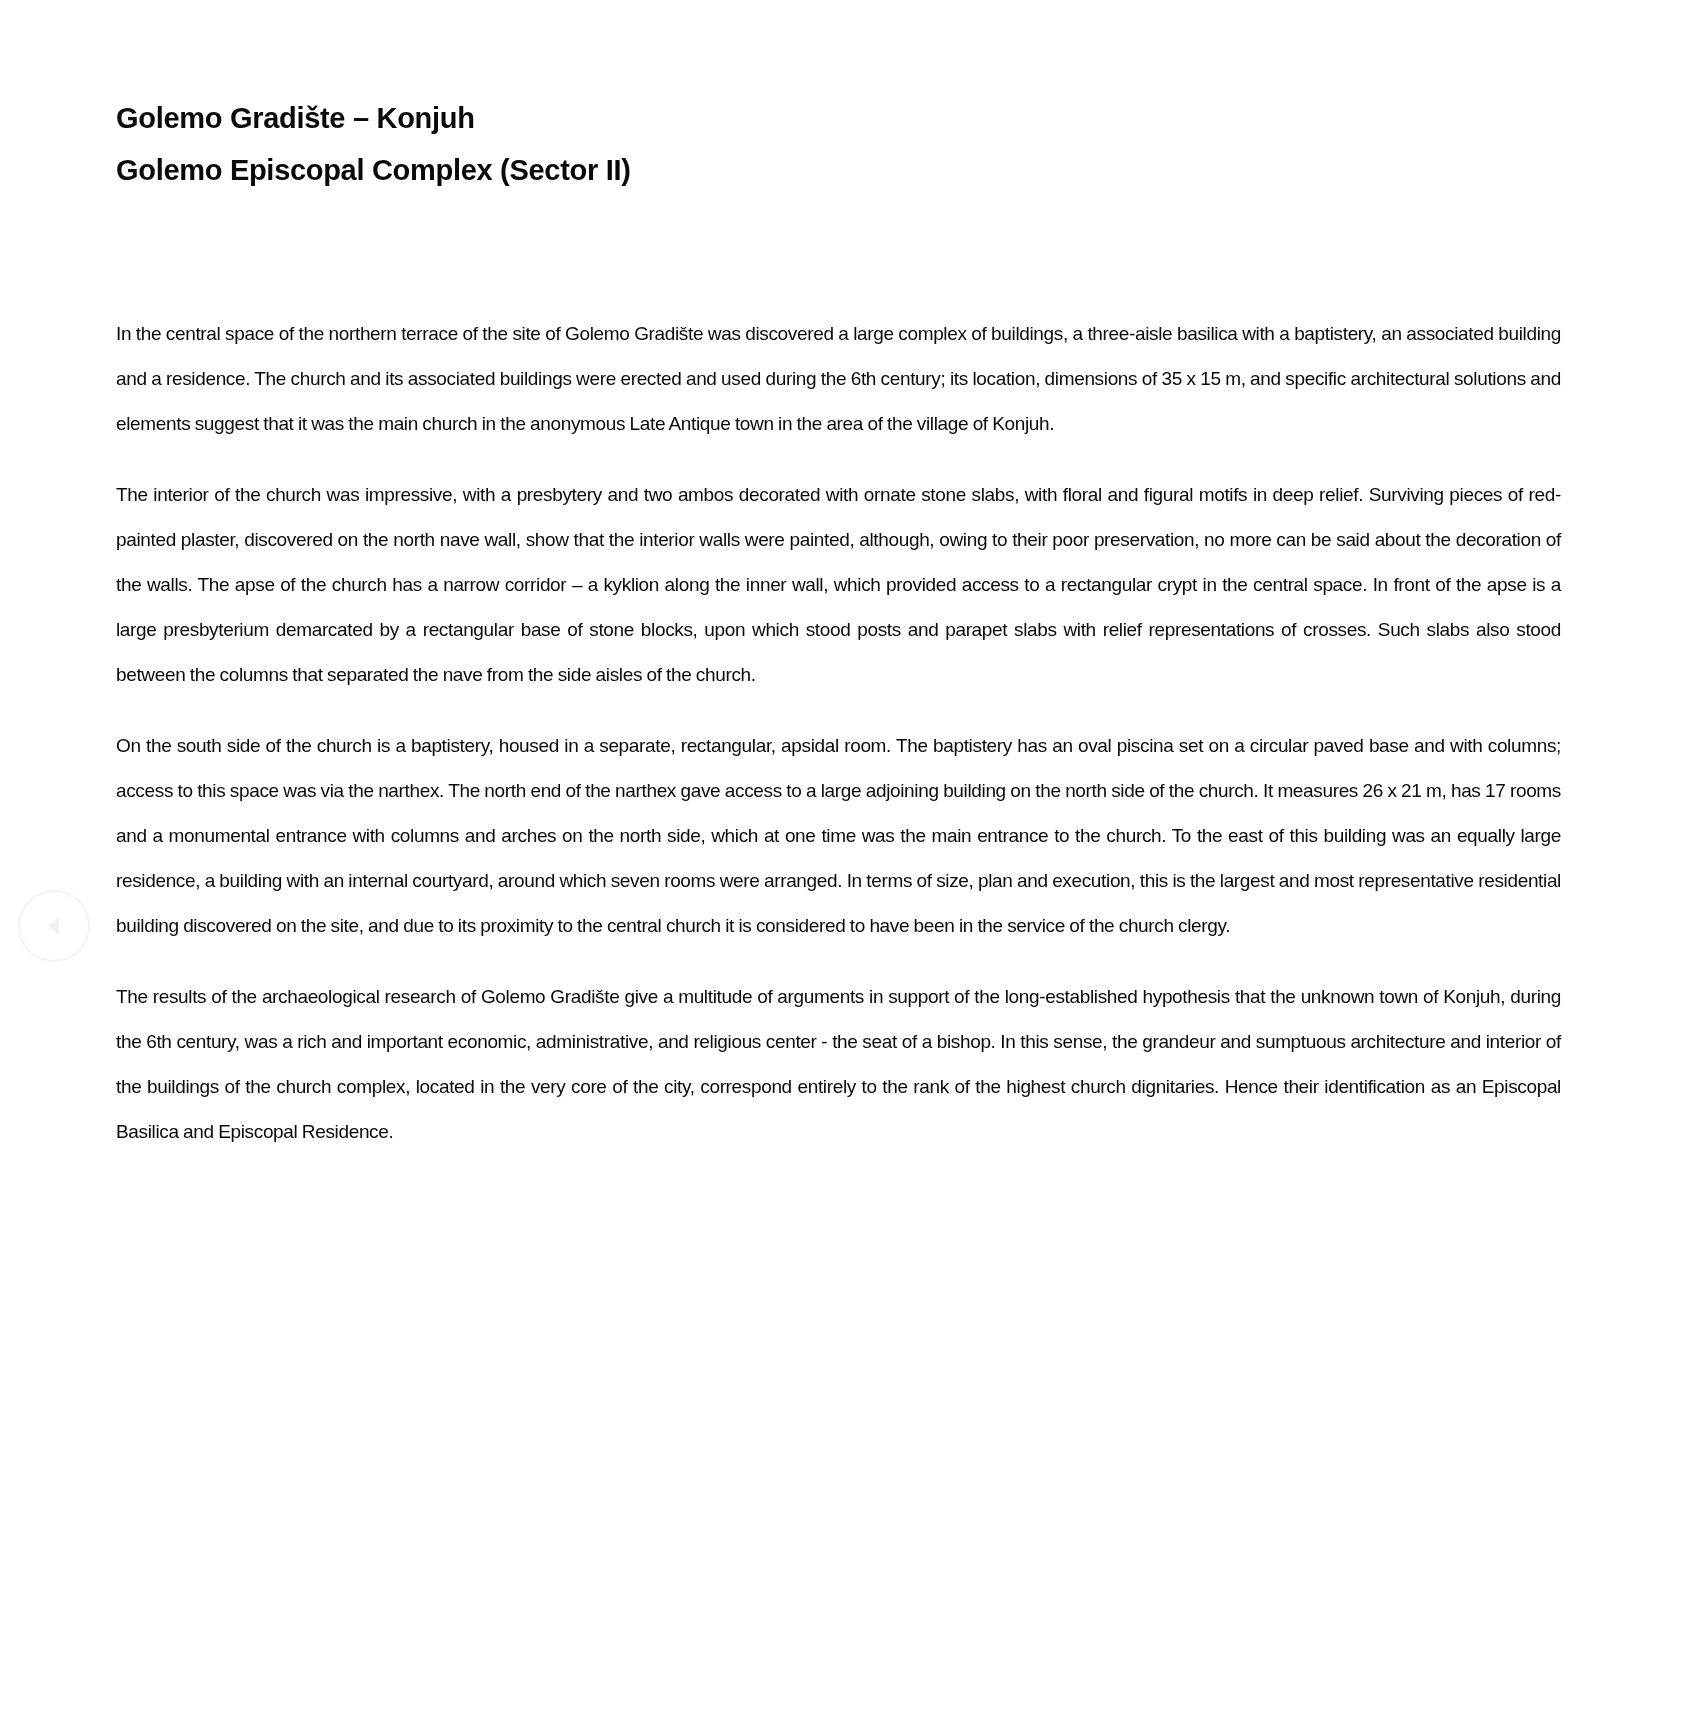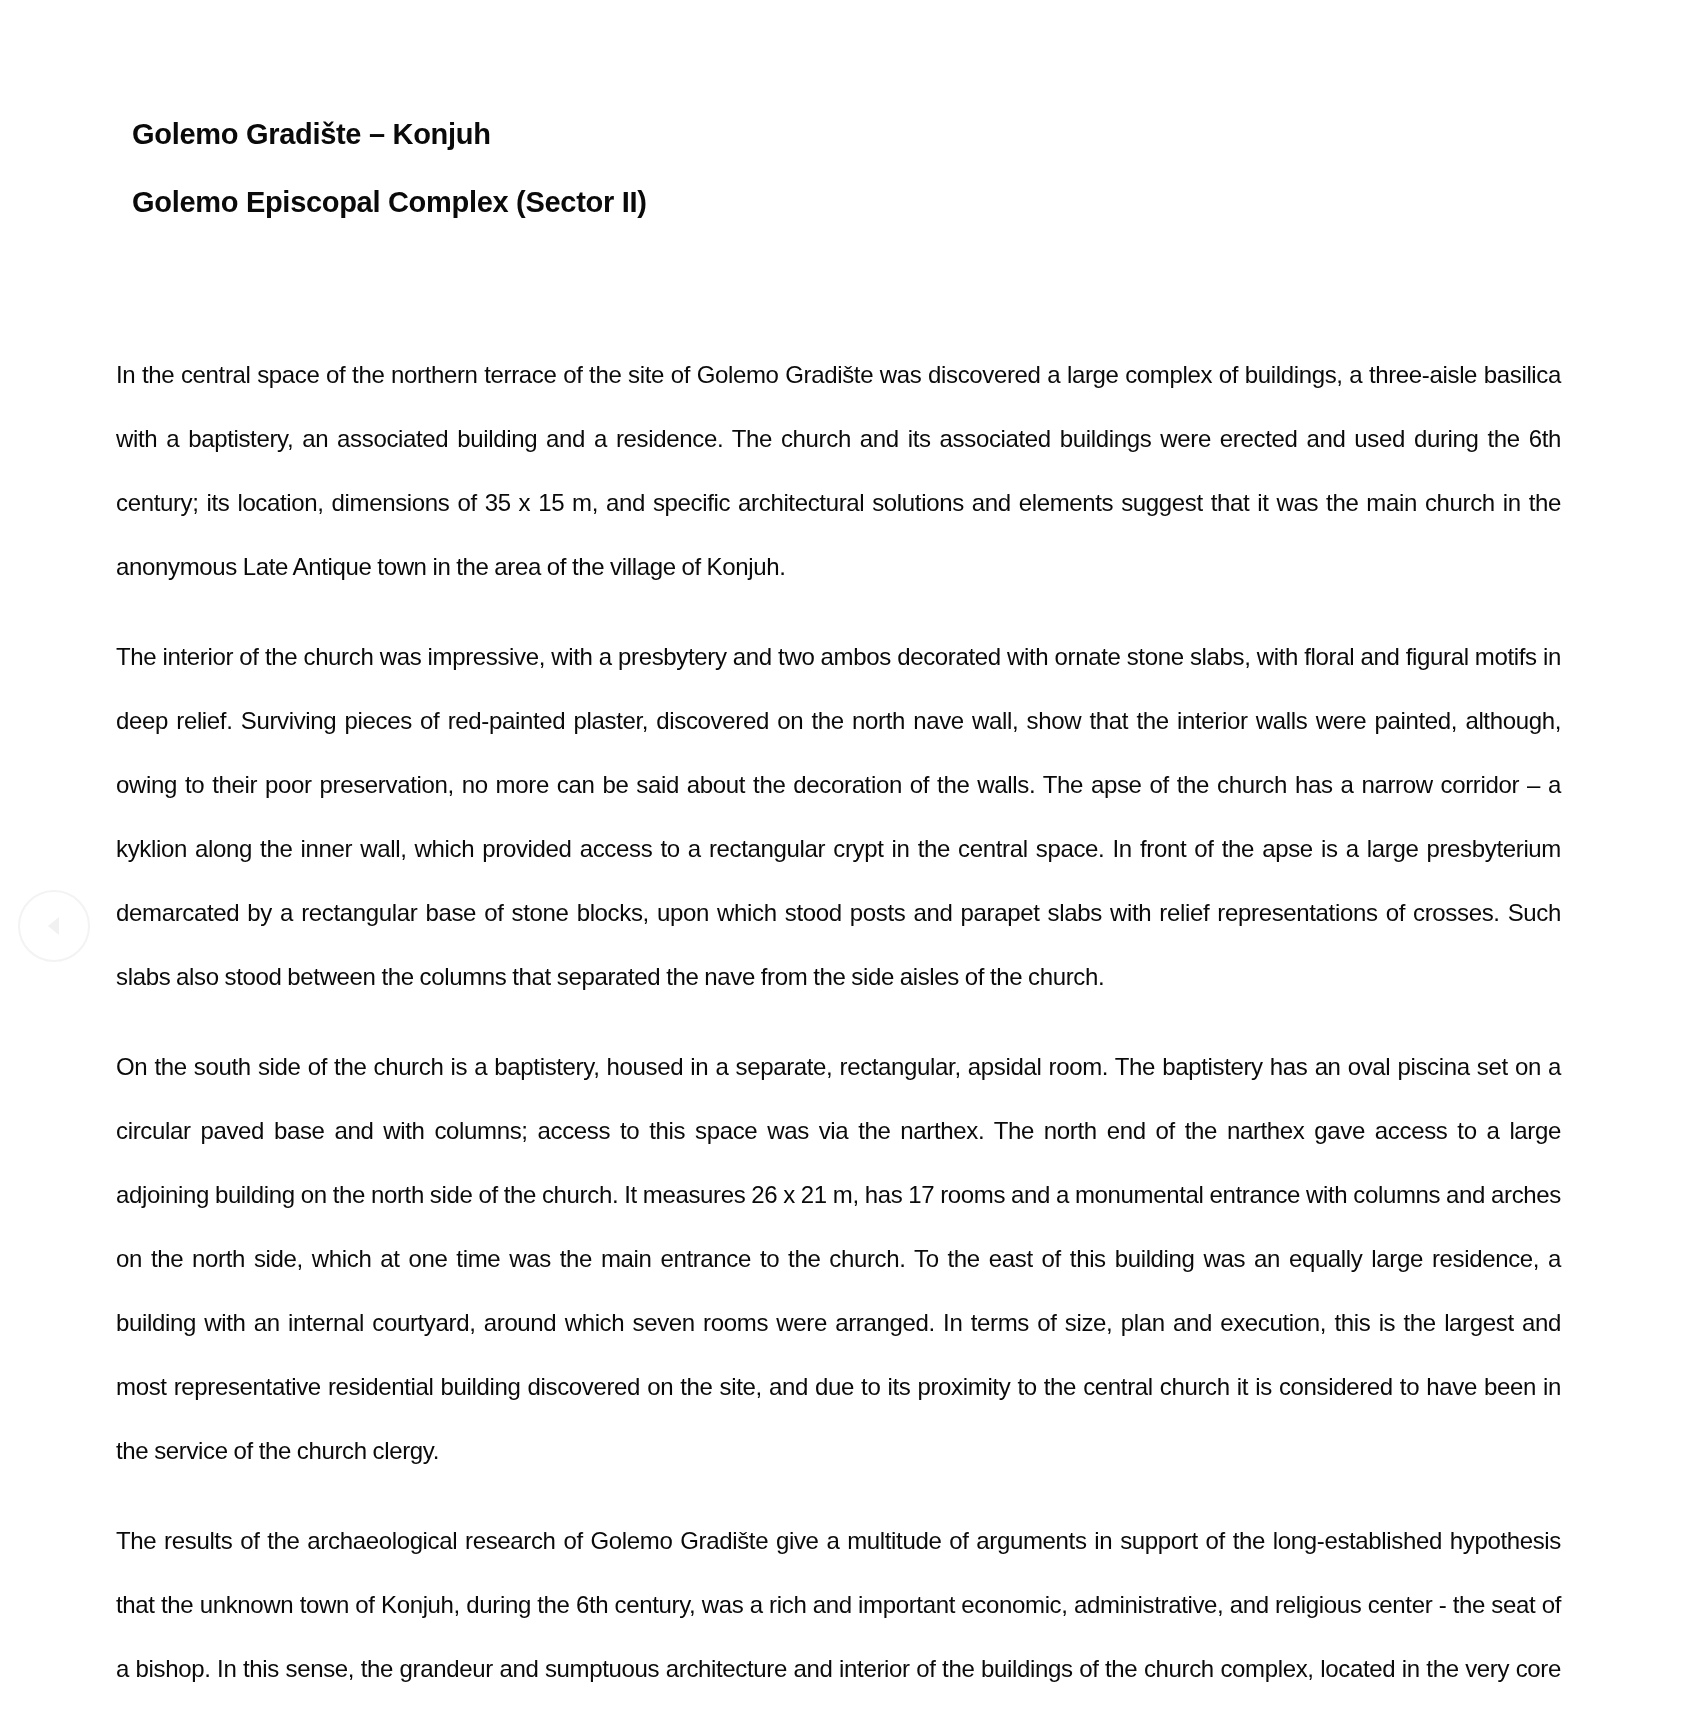--- a/index.html
+++ b/index.html
@@ -21,26 +21,26 @@
       top: 92px;
       width: 1445px;
     }
     .title-block {
       margin: 0 0 115px 0;
     }
     .title-line {
       font-weight: bold;
       font-size: 29px;
       line-height: 52px;
-      margin: 16px;
+      margin: 0;
       letter-spacing: -0.3px;
     }
     .body-text p {
-      font-size: 24px;
-      line-height: 64px;
+      font-size: 19px;
+      line-height: 45px;
       margin: 0 0 26px 0;
       text-align: justify;
       hyphens: manual;
       letter-spacing: -0.35px;
       word-spacing: -0.5px;
     }
     .prev-button {
       position: absolute;
       left: 18px;
       top: 890px;

